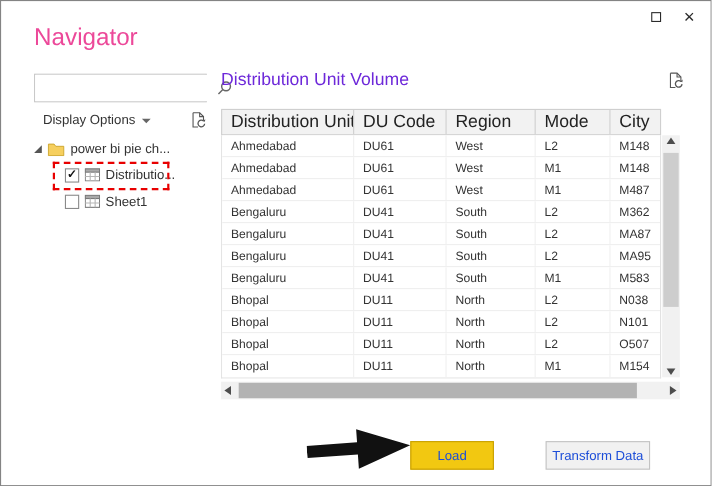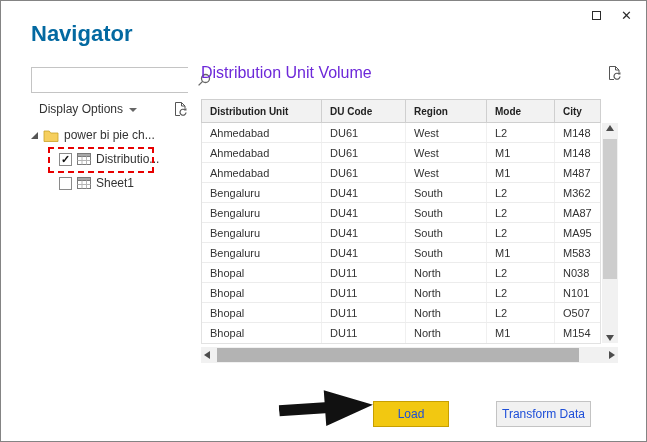--- a/index.html
+++ b/index.html
@@ -5,21 +5,21 @@
   * { margin:0; padding:0; box-sizing:border-box; }
   html,body { background:#fff; font-family:"Liberation Sans", sans-serif; }
   .window {
     position:relative; width:647px; height:442px; background:#fff;
     border:1px solid #848484; overflow:hidden;
   }
   
   .win-controls { position:absolute; top:8px; right:14px; display:flex; gap:20px; align-items:center; }
   .restore-box { width:9px; height:9px; border:1.2px solid #2b2b2b; cursor:pointer; }
   .close-x { font-size:13px; color:#2b2b2b; line-height:1; cursor:pointer; }
-  .dialog-title { position:absolute; left:30px; top:20px; font-size:22px; font-weight:700; color:#0369a1;text-align:right; }
+  .dialog-title { position:absolute; left:30px; top:20px; font-size:22px; font-weight:400; color:#ec4899;text-align:right; }
 
   
   .search-wrap { position:absolute; left:30px; top:66px; width:157px; height:26px; border:1px solid #c4c4c4; display:flex; align-items:center; background:#fff; }
   .search-wrap input { flex:1; height:100%; border:none; outline:none; padding:0 5px; font-size:12px; font-family:"Liberation Sans",sans-serif; }
   .search-icon { width:22px; display:flex; justify-content:center; align-items:center; cursor:pointer; }
 
   .display-row { position:absolute; left:30px; top:99px; width:157px; height:18px; display:flex; align-items:center; }
   .display-opts { display:flex; align-items:center; gap:6px; font-size:12px; color:#333; cursor:pointer;margin-left:8px; }
   .caret-down { width:0; height:0; border-left:4px solid transparent; border-right:4px solid transparent; border-top:4px solid #666; margin-top:2px; }
   .display-row .refresh-right { margin-left:auto; cursor:pointer; display:flex; }
@@ -33,21 +33,21 @@
   .tree-label { white-space:nowrap; }
 
   .annotation-red { position:absolute; left:47px; top:146px; width:106px; height:26px; border:2px dashed #e80000; pointer-events:none; }
 
   
   .preview-title { position:absolute; left:200px; top:63px; font-size:16px; color:#6d28d9; font-weight:400; }
   .preview-refresh { position:absolute; left:606px; top:64px; cursor:pointer; display:flex; }
 
   .grid { position:absolute; left:200px; top:98px; width:400px; }
   .thead { display:flex; height:24px; background:#f2f2f2; border:1px solid #cfcfcf; }
-  .hcell { font-weight:bold; font-size:10px; color:#222; display:flex; align-items:center; padding-left:8px; border-right:1px solid #cfcfcf; overflow:hidden; white-space:nowrap; }
+  .hcell { font-weight:normal; font-size:16px; color:#222; display:flex; align-items:center; padding-left:8px; border-right:1px solid #cfcfcf; overflow:hidden; white-space:nowrap; }
   .tbody { border-left:1px solid #e2e2e2; border-right:1px solid #e2e2e2; border-bottom:1px solid #e2e2e2; }
   .trow { display:flex; height:20px; border-bottom:1px solid #ececec; background:#fff; }
   .trow:last-child { border-bottom:none; }
   .tcell { font-size:11px; color:#333; display:flex; align-items:center; padding-left:8px; border-right:1px solid #f0f0f0; overflow:hidden; white-space:nowrap; }
   .c0 { width:120px; } .c1 { width:84px; } .c2 { width:81px; } .c3 { width:68px; } .c4 { flex:1; border-right:none !important; }
 
   
   .vscroll { position:absolute; left:601px; top:122px; width:16px; height:220px; background:#f1f1f1; }
   .vscroll .arrow-up { position:absolute; top:2px; left:4px; width:0; height:0; border-left:4px solid transparent; border-right:4px solid transparent; border-bottom:6px solid #4d4d4d; cursor:pointer; }
   .vscroll .arrow-down { position:absolute; bottom:2px; left:4px; width:0; height:0; border-left:4px solid transparent; border-right:4px solid transparent; border-top:6px solid #4d4d4d; cursor:pointer; }

